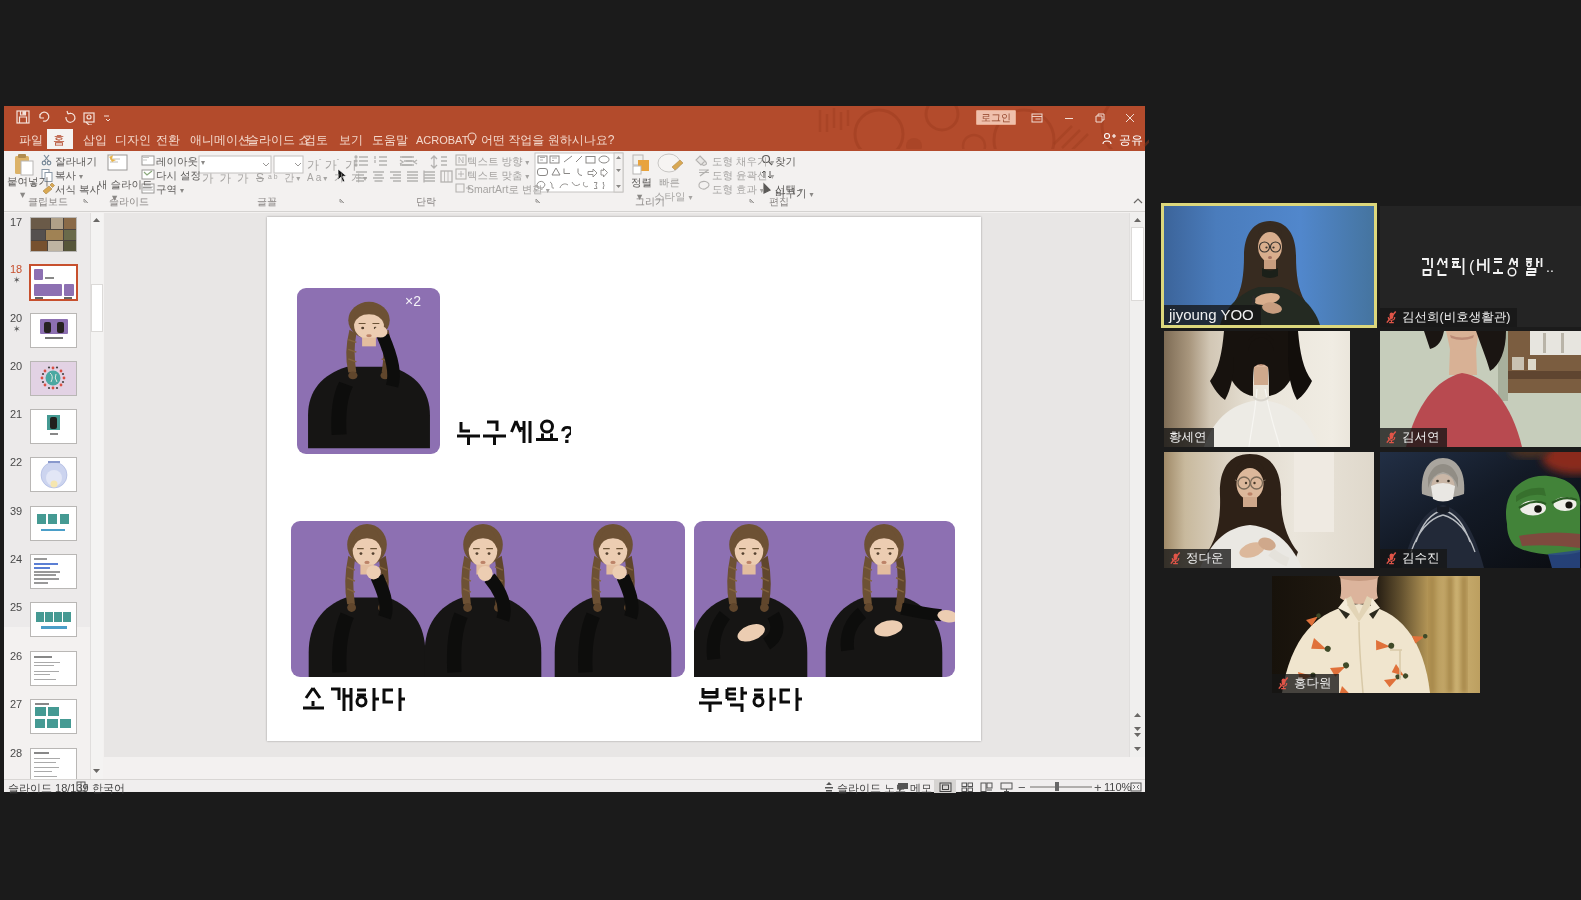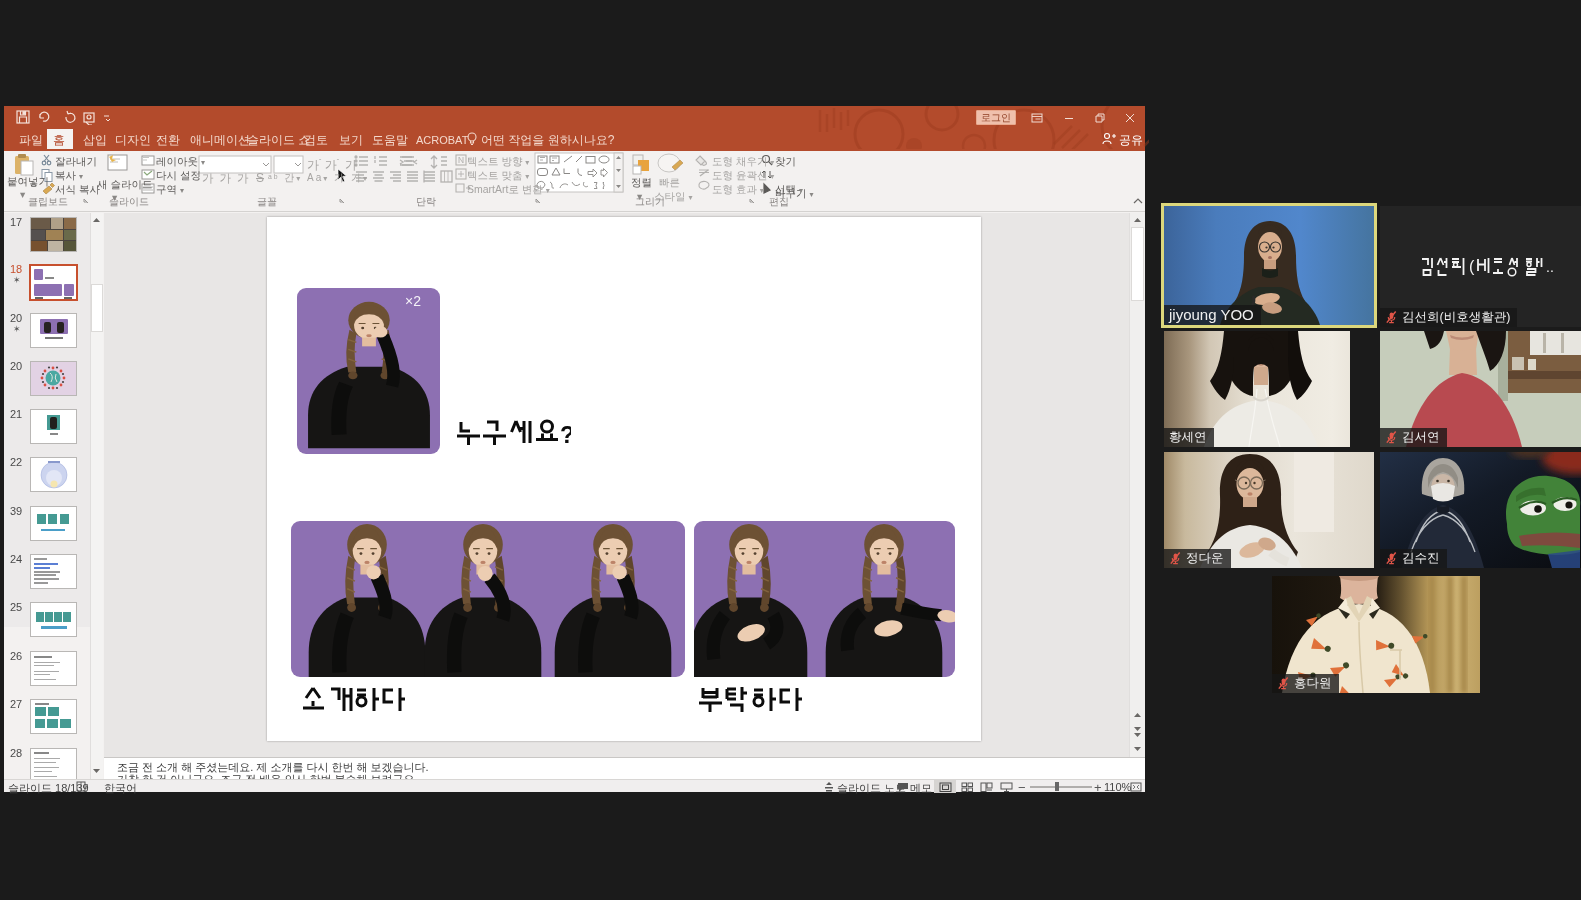--- a/index.html
+++ b/index.html
@@ -461,31 +461,27 @@
       <svg class="abs" style="left:0;top:2px" width="15" height="10">
           <path d="M4,7 l3.5,-4 3.5,4 z" fill="#6a6866"></path>
         </svg>
       <div class="abs" style="left:1px;top:14px;width:13px;height:74px;background:#fff;border:1px solid #dcdad8"></div>
       <svg class="abs" style="left:0;top:496px" width="15" height="46" fill="#6a6866">
           <path d="M4,8 l3.5,-4 3.5,4 z"></path>
           <path d="M4,18 l3.5,4 3.5,-4 z M4,24 l3.5,4 3.5,-4 z"></path>
           <path d="M4,38 l3.5,4 3.5,-4 z"></path>
         </svg>
     </div>
-    <div id="notes">
-      <div class="abs" style="left:13px;top:2px;font-size:11px;color:#3a3a3a;white-space:nowrap">조금 전 소개 해 주셨는데요. 제 소개를 다시 한번 해 보겠습니다.</div>
-      <div class="abs" style="left:13px;top:14px;font-size:11px;color:#3a3a3a;white-space:nowrap;height:8px;overflow:hidden">거창 한 건 아니구요.   조금 전 배운 인사 한번 복습해 보려구요.</div>
-    </div>
     <div id="statusbar">
       <span class="abs" style="left:4px;top:1px">슬라이드 18/139</span>
       <svg class="abs" style="left:72px;top:1px" width="12" height="11" fill="none" stroke="#555" stroke-width="1">
           <rect x="1" y="1" width="8" height="9"></rect>
           <path d="M5,1 v9 M9,8 l3,-5" stroke-width=".8"></path>
         </svg>
-      <span class="abs" style="left:100px;top:1px">한국어</span>
+      <span class="abs" style="left:88px;top:1px">한국어</span>
       <svg class="abs" style="left:820px;top:2px" width="11" height="10" fill="#555">
           <path d="M2,3 l3,-3 3,3 z M1,5 h8 v1.5 h-8 z M2,8 h6 v1.5 h-6 z"></path>
         </svg>
       <span class="abs" style="left:833px;top:1px">슬라이드 노트</span>
       <svg class="abs" style="left:893px;top:2px" width="12" height="10">
           <path d="M1,1 h10 v6 h-6 l-3,3 v-3 h-1 z" fill="#555"></path>
         </svg>
       <span class="abs" style="left:906px;top:1px">메모</span>
       <div class="abs" style="left:930px;top:0;width:22px;height:13px;background:#d6d4d2"></div>
       <svg class="abs" style="left:935px;top:1.5px" width="13" height="10" fill="none" stroke="#444" stroke-width="1">

